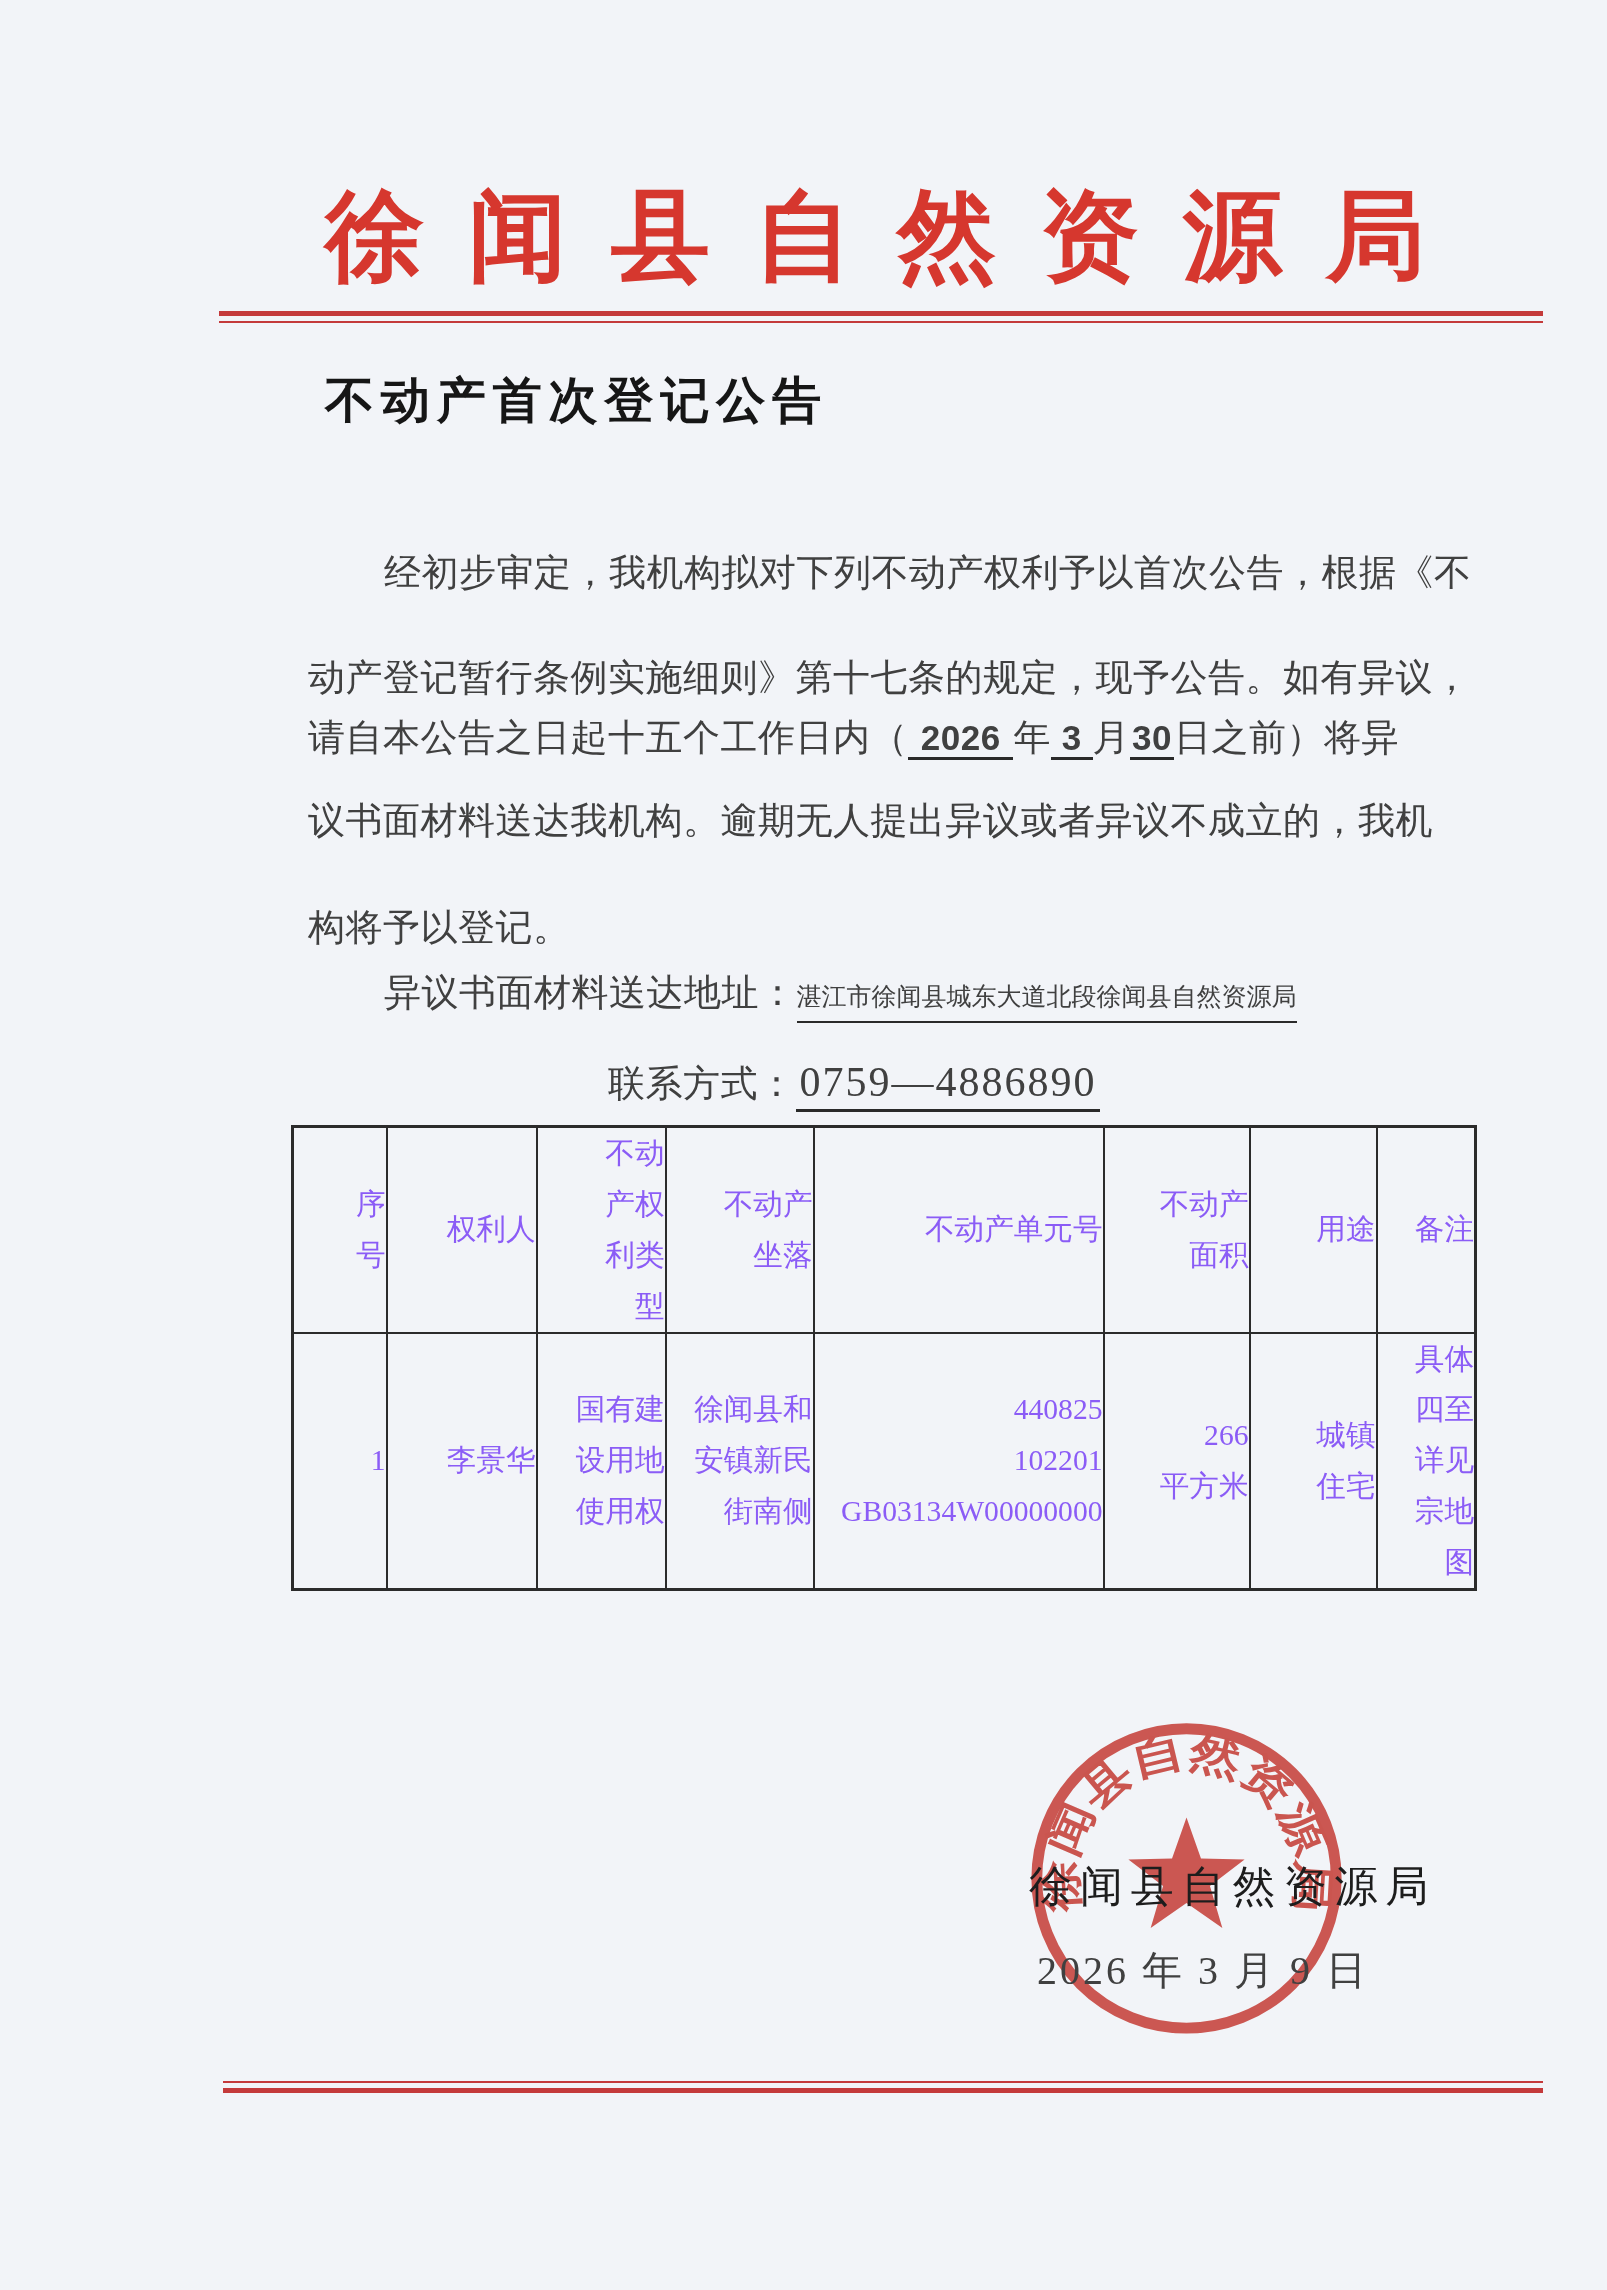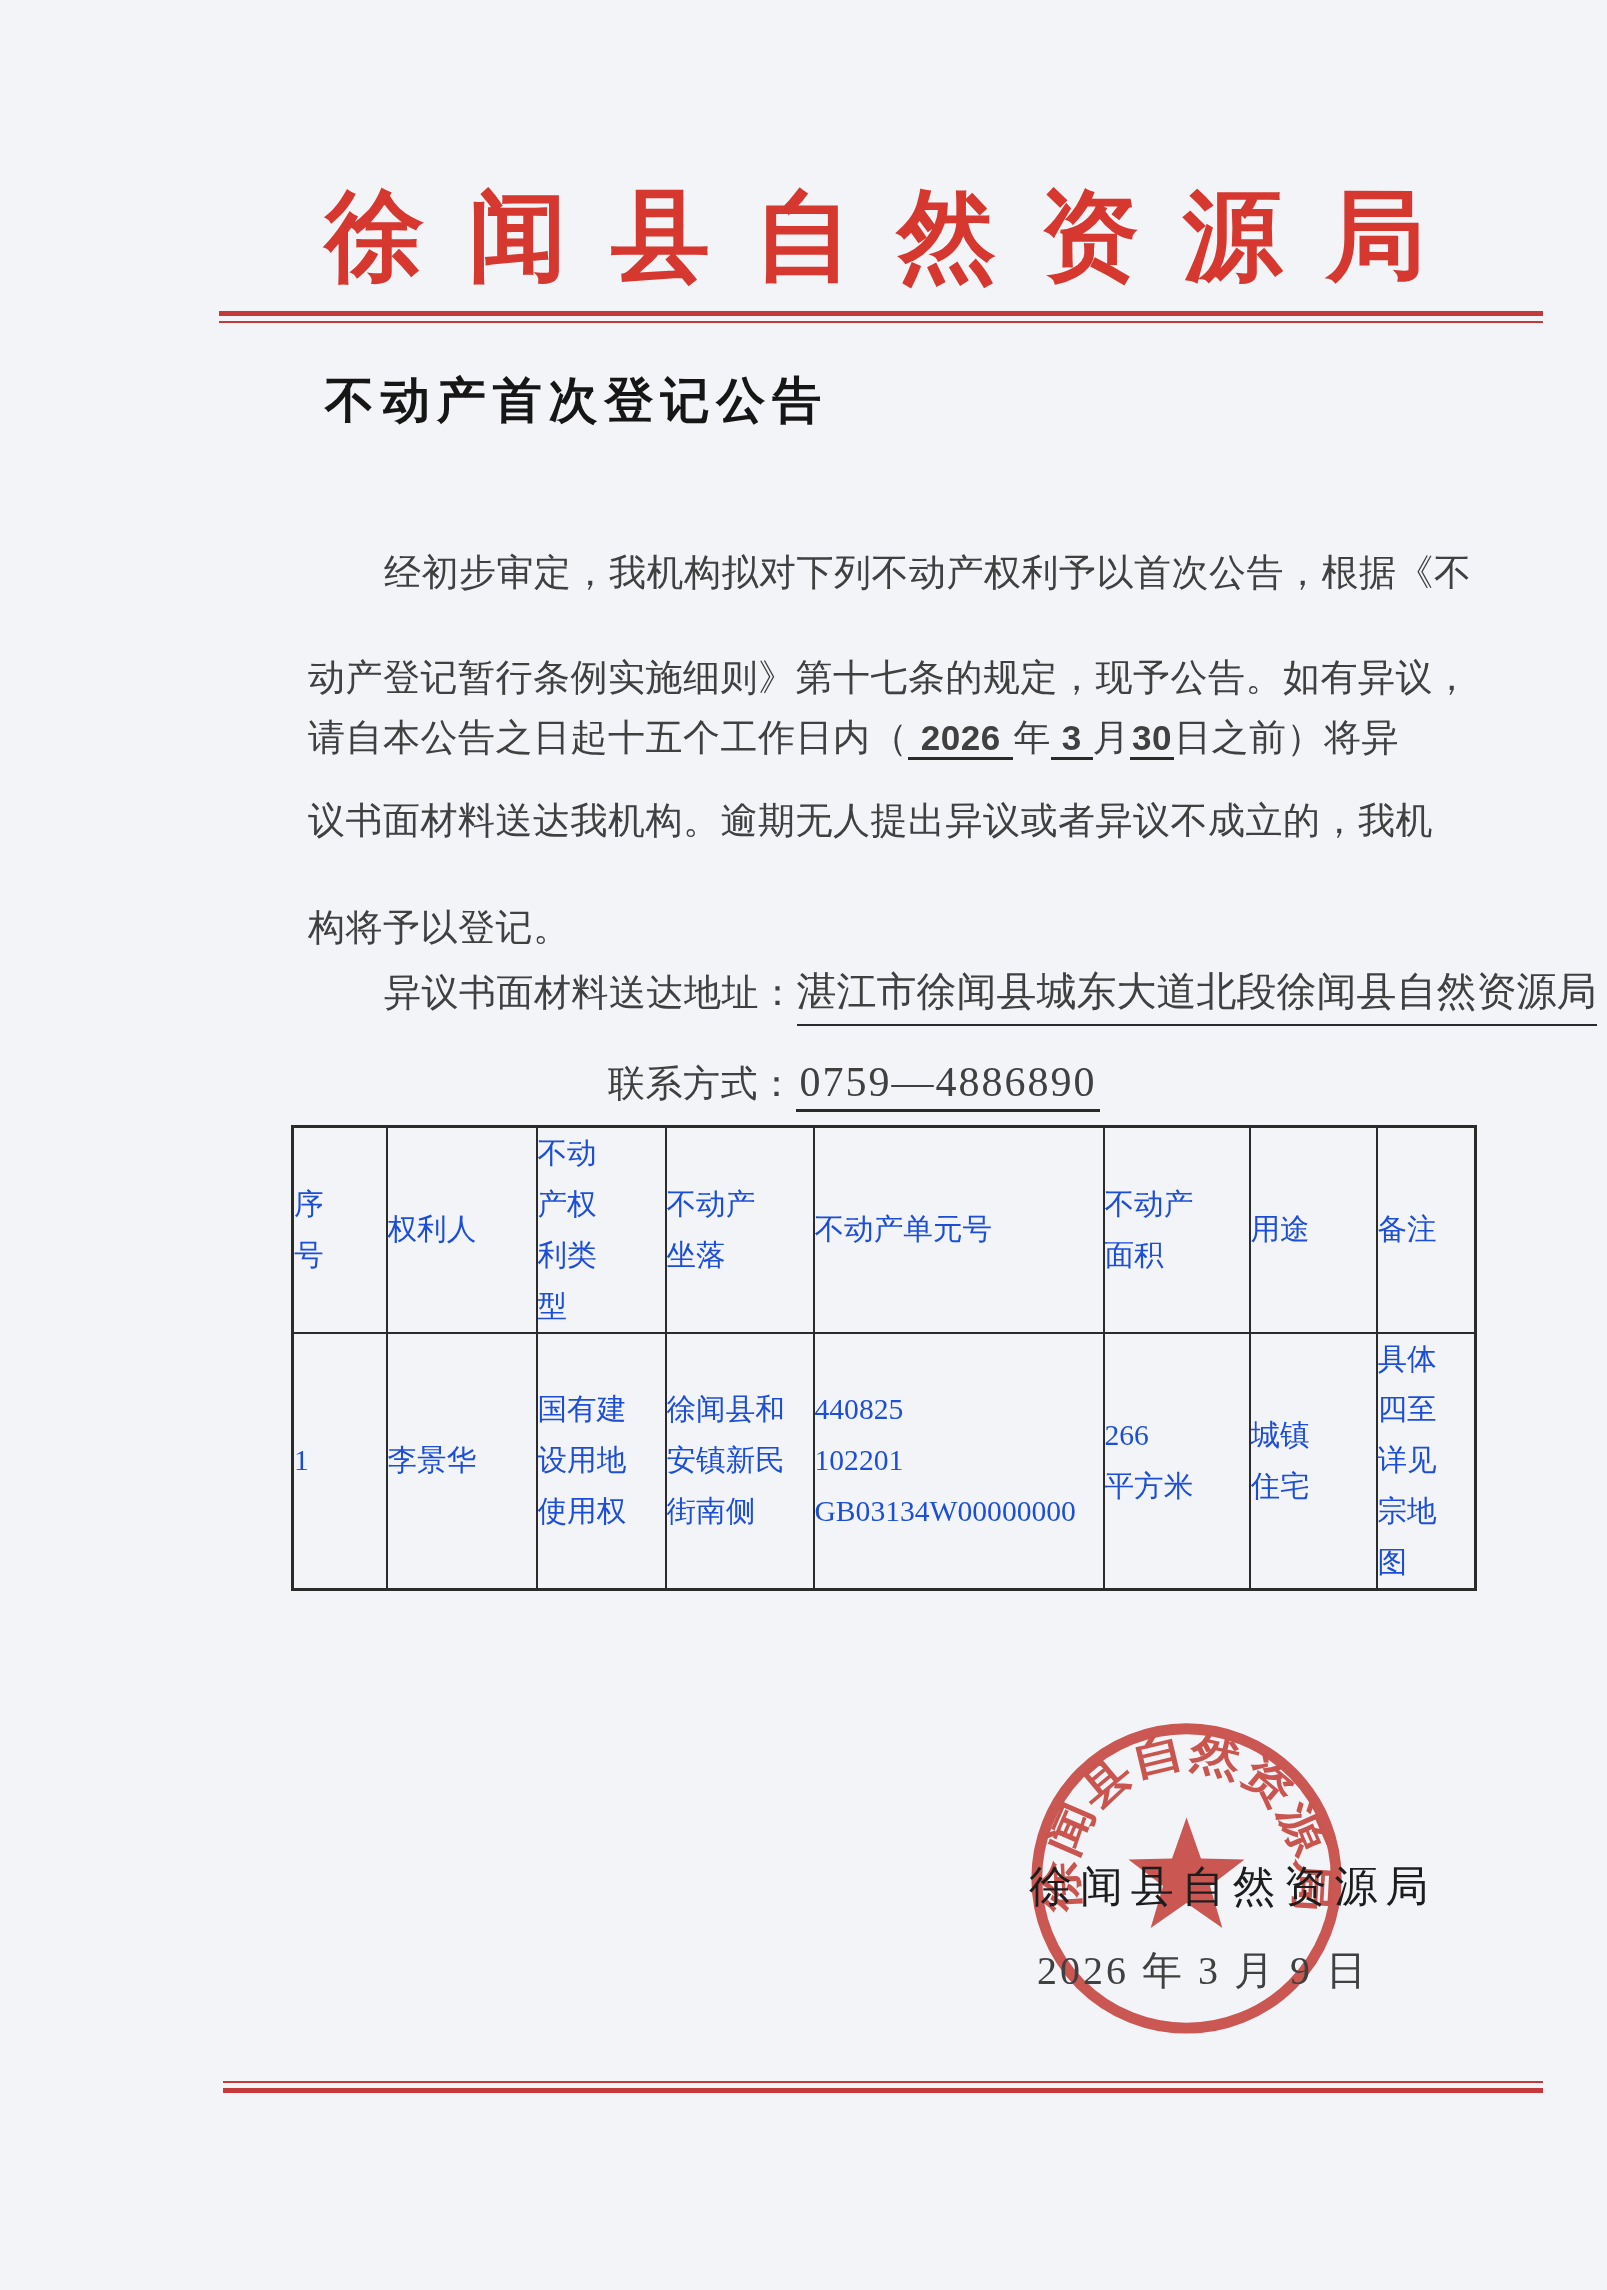--- a/index.html
+++ b/index.html
@@ -38,39 +38,39 @@
   .addr{top:969px;} .contact{top:1056px;left:608px;height:55px;line-height:55px;}
   .ufield{
     display:inline-block;border-bottom:3px solid #2a2a2a;
     font-family:"Liberation Sans","DejaVu Sans",sans-serif;
     font-weight:600;font-size:35px;line-height:39px;vertical-align:baseline;
   }
   .ufield.year{padding:0 12.8px;}
   .ufield.month{padding:0 10.8px;}
   .ufield.day{padding:0 2px;}
   .addr-value{
-    display:inline-block;font-size:40px;line-height:35px;
-    border-bottom:2px solid #2a2a2a;padding-bottom:15px;letter-spacing:0px;
+    display:inline-block;font-size:25px;line-height:35px;
+    border-bottom:2px solid #2a2a2a;padding-bottom:7px;letter-spacing:0px;
   }
   .phone-value{
     display:inline-block;border-bottom:3px solid #2a2a2a;
     font-family:Liberation Serif, serif;
     font-size:42px;line-height:49px;letter-spacing:2px;padding:0 3.9px 2px 3.9px;
   }
   
   table.notice{
     position:absolute;left:291px;top:1125px;
     border-collapse:collapse;table-layout:fixed;
     width:1181px;
   }
   table.notice th,table.notice td{
     border:2px solid #2b2b2b;
-    text-align:left;vertical-align:middle;
+    text-align:right;vertical-align:middle;
     font-size:29.6px;font-weight:normal;line-height:1.72;
-    white-space:pre-line;padding:0;color:#1d4ed8;
+    white-space:pre-line;padding:0;color:#8b5cf6;
   }
   table.notice{border:3px solid #2b2b2b;}
   tr.hrow{height:201px;} tr.drow{height:255px;}
   
   .stamp{
     position:absolute;left:960px;top:1650px;width:453px;height:453px;
     mix-blend-mode:multiply;opacity:.87;
   }
   .sig-org{
     position:absolute;left:1029px;top:1858px;

